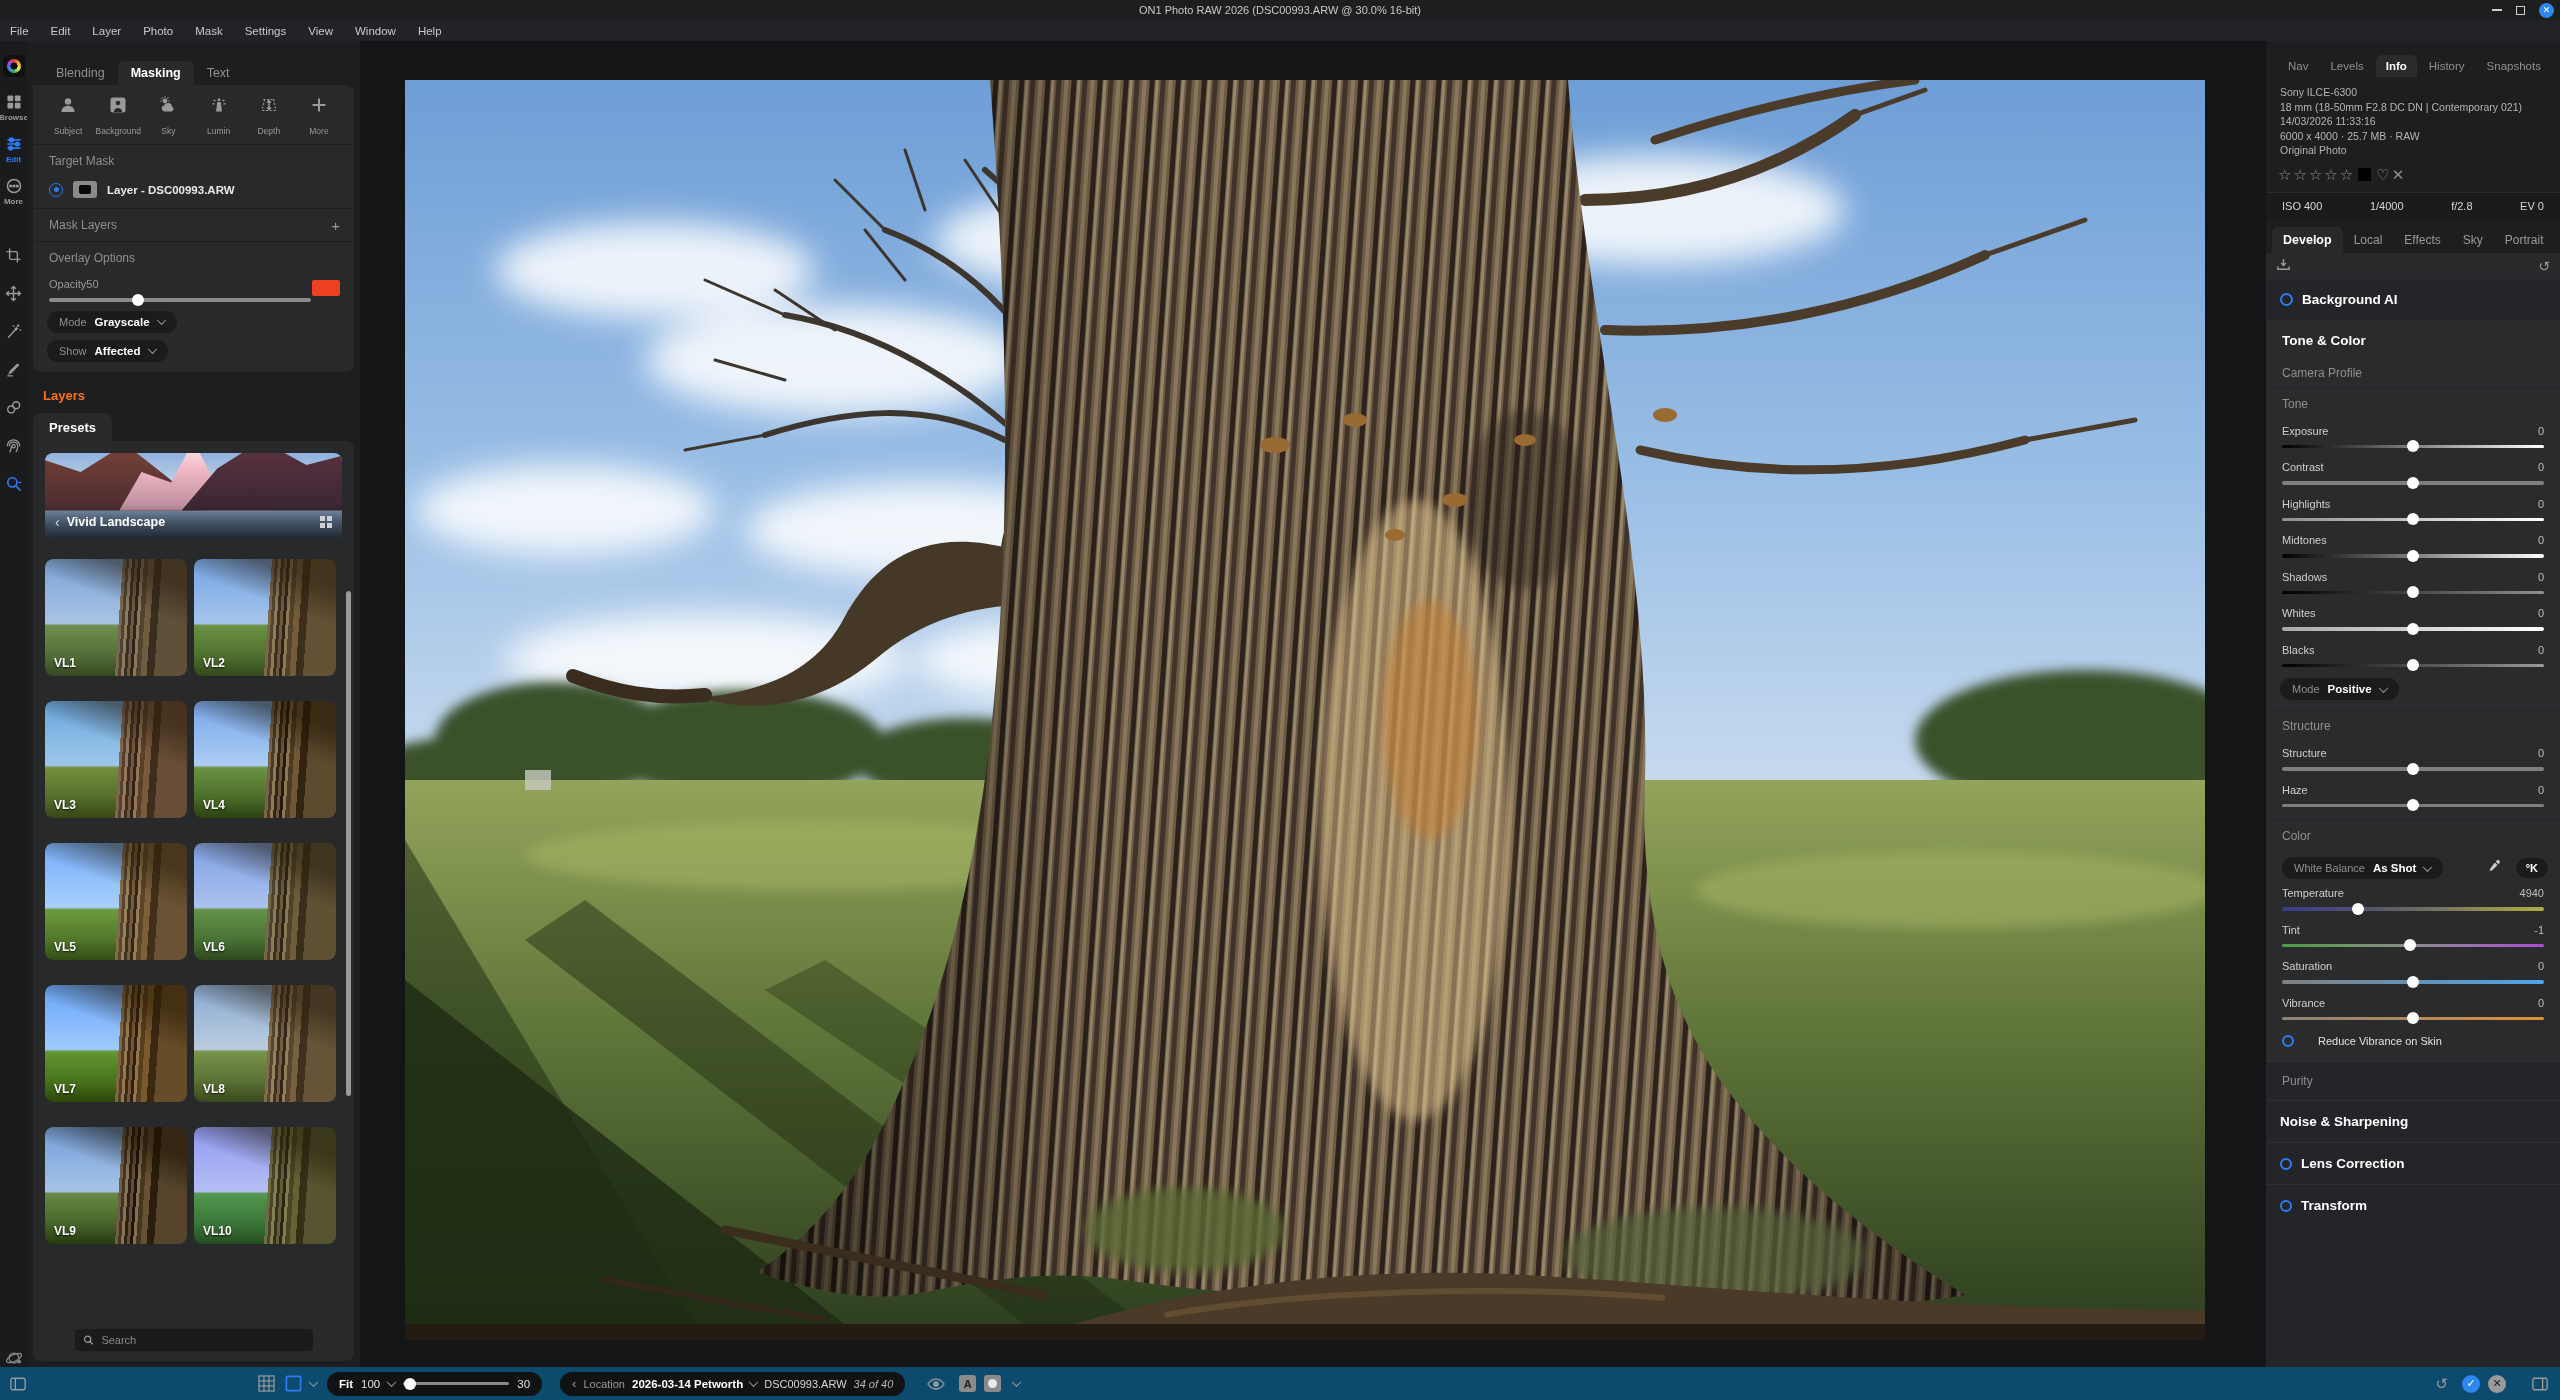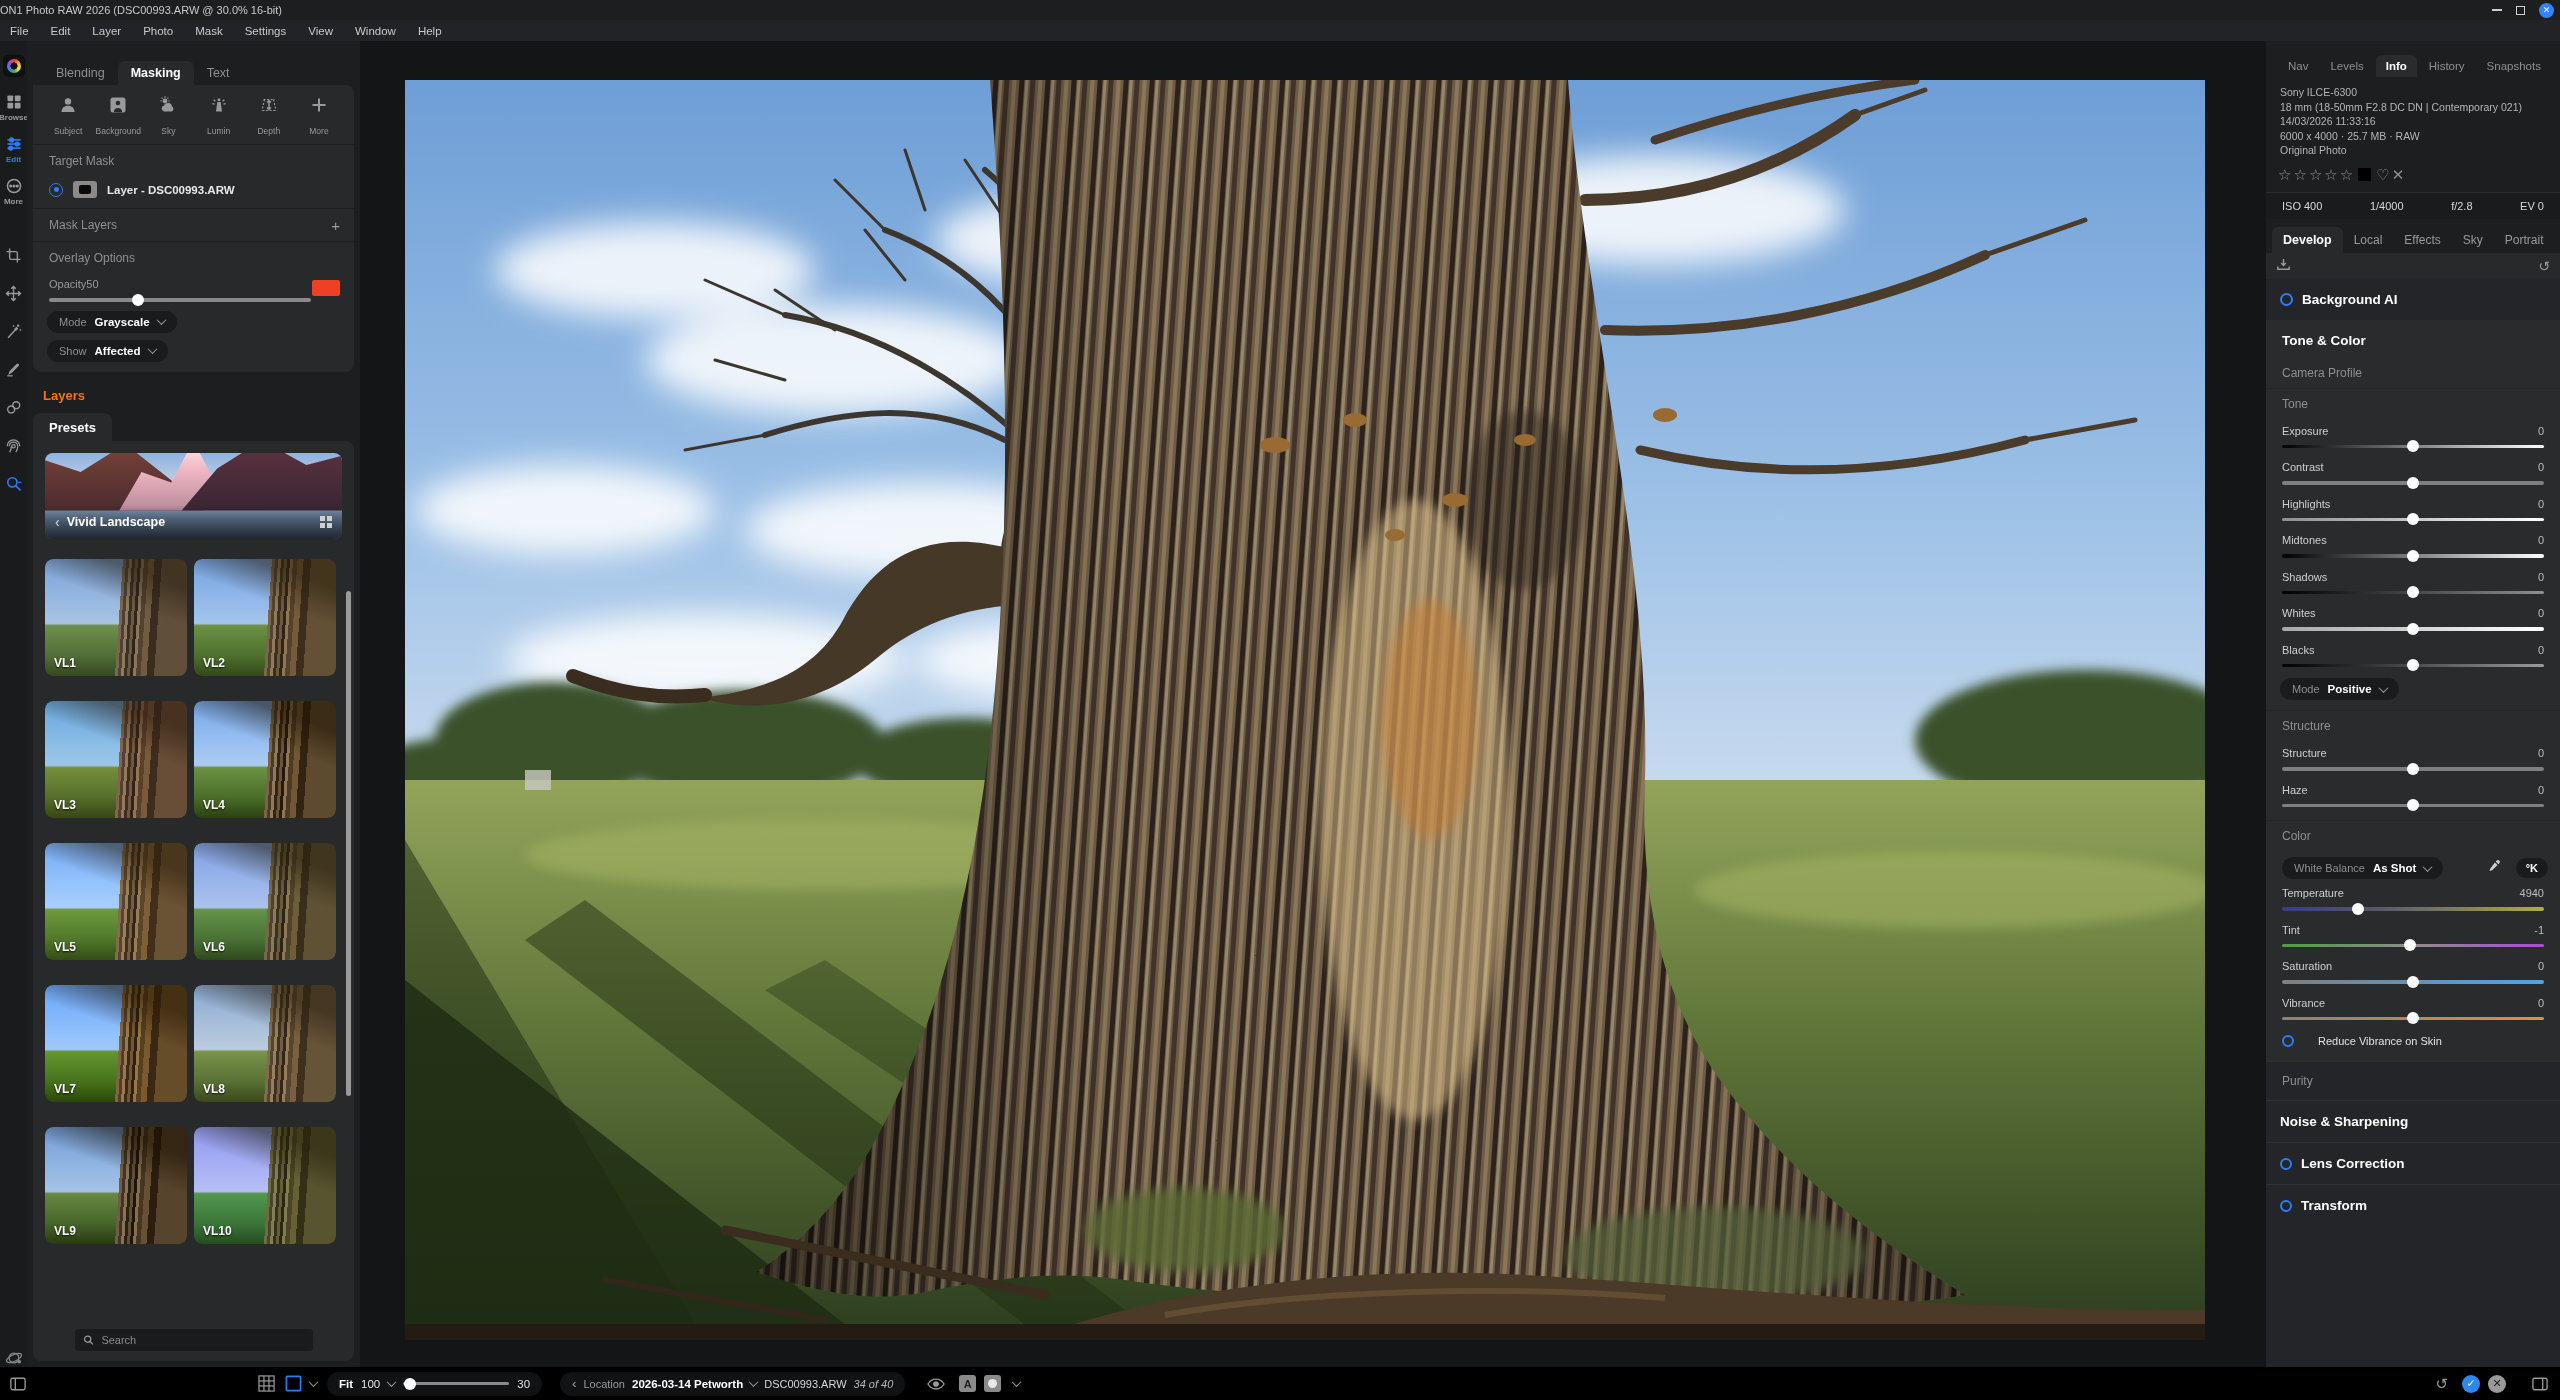--- a/index.html
+++ b/index.html
@@ -1,21 +1,21 @@
 <!DOCTYPE html>
 <html><head>
 <meta charset="utf-8">
 <style>
   html,body{margin:0;padding:0;width:2560px;height:1400px;overflow:hidden;background:#151617;
     font-family:"Liberation Sans","DejaVu Sans",sans-serif;-webkit-font-smoothing:antialiased;}
   .app{position:absolute;inset:0;color:#cfcfcf;font-size:12px;}
   .abs{position:absolute;}
 
   
-  .titlebar{left:0;top:0;width:2560px;height:20px;background:#1d1e20;display:flex;align-items:center;justify-content:flex-start;}
+  .titlebar{left:0;top:0;width:2560px;height:20px;background:#1d1e20;display:flex;align-items:center;justify-content:center;}
   .titlebar .title{font-size:11px;color:#c9c9c9;}
   .winbtns{position:absolute;right:6px;top:0;height:20px;display:flex;align-items:center;gap:14px;}
   .wb-min{width:10px;height:2px;background:#cfcfcf;}
   .wb-max{width:7px;height:7px;border:1.5px solid #cfcfcf;}
   .wb-close{width:15px;height:15px;border-radius:50%;background:#2e86f0;color:#fff;font-size:9px;display:flex;align-items:center;justify-content:center;font-weight:bold;}
 
   
   .menubar{left:0;top:20px;width:2560px;height:21px;background:#222326;display:flex;align-items:center;gap:22px;padding-left:10px;}
   .menubar span{font-size:11.5px;color:#c9c9c9;cursor:default;}
 
@@ -146,21 +146,21 @@
   .tr-vib{background:linear-gradient(90deg,#8a8378 0%,#e09038 100%);}
   .wbrow{display:flex;align-items:center;gap:10px;padding:6px 12px 2px 2px;}
   .kpill{background:#1a1b1d;border-radius:12px;padding:4px 10px;font-size:11px;font-weight:bold;color:#fff;margin-left:auto;}
   .reducerow{display:flex;align-items:center;gap:24px;padding:8px 16px 12px;}
   .rcircle{width:12px;height:12px;border-radius:50%;border:2px solid #2e7cf6;box-sizing:border-box;}
   .reducerow span{font-size:11px;color:#e2e2e2;}
   .collrow{display:flex;align-items:center;gap:9px;padding:13px 14px;border-top:1px solid #2f3032;}
   .collrow .cname{font-size:13.5px;font-weight:bold;color:#fff;}
 
   
-  .footer{left:0;top:1367px;width:2560px;height:33px;background:#000000;display:flex;align-items:center;}
+  .footer{left:0;top:1367px;width:2560px;height:33px;background:#0c4a6e;display:flex;align-items:center;}
   .f-icon{color:#9a9a9a;display:flex;align-items:center;justify-content:center;}
   .fpill{display:flex;align-items:center;background:#111214;border-radius:14px;height:24px;padding:0 12px;gap:8px;}
   .fit-b{font-size:11.5px;font-weight:bold;color:#fff;}
   .f-num{font-size:11.5px;color:#e0e0e0;}
   .ftrack{position:relative;width:106px;height:3px;border-radius:2px;background:#8a8a8a;}
   .fhandle{position:absolute;top:50%;transform:translate(-50%,-50%);width:12px;height:12px;border-radius:50%;background:#fff;}
   .floc-b{font-size:11.5px;font-weight:bold;color:#fff;}
   .floc-g{font-size:11px;color:#9a9a9a;}
   .floc-f{font-size:11px;color:#d8d8d8;}
   .fpos{font-size:11px;color:#b5b5b5;font-style:italic;}

